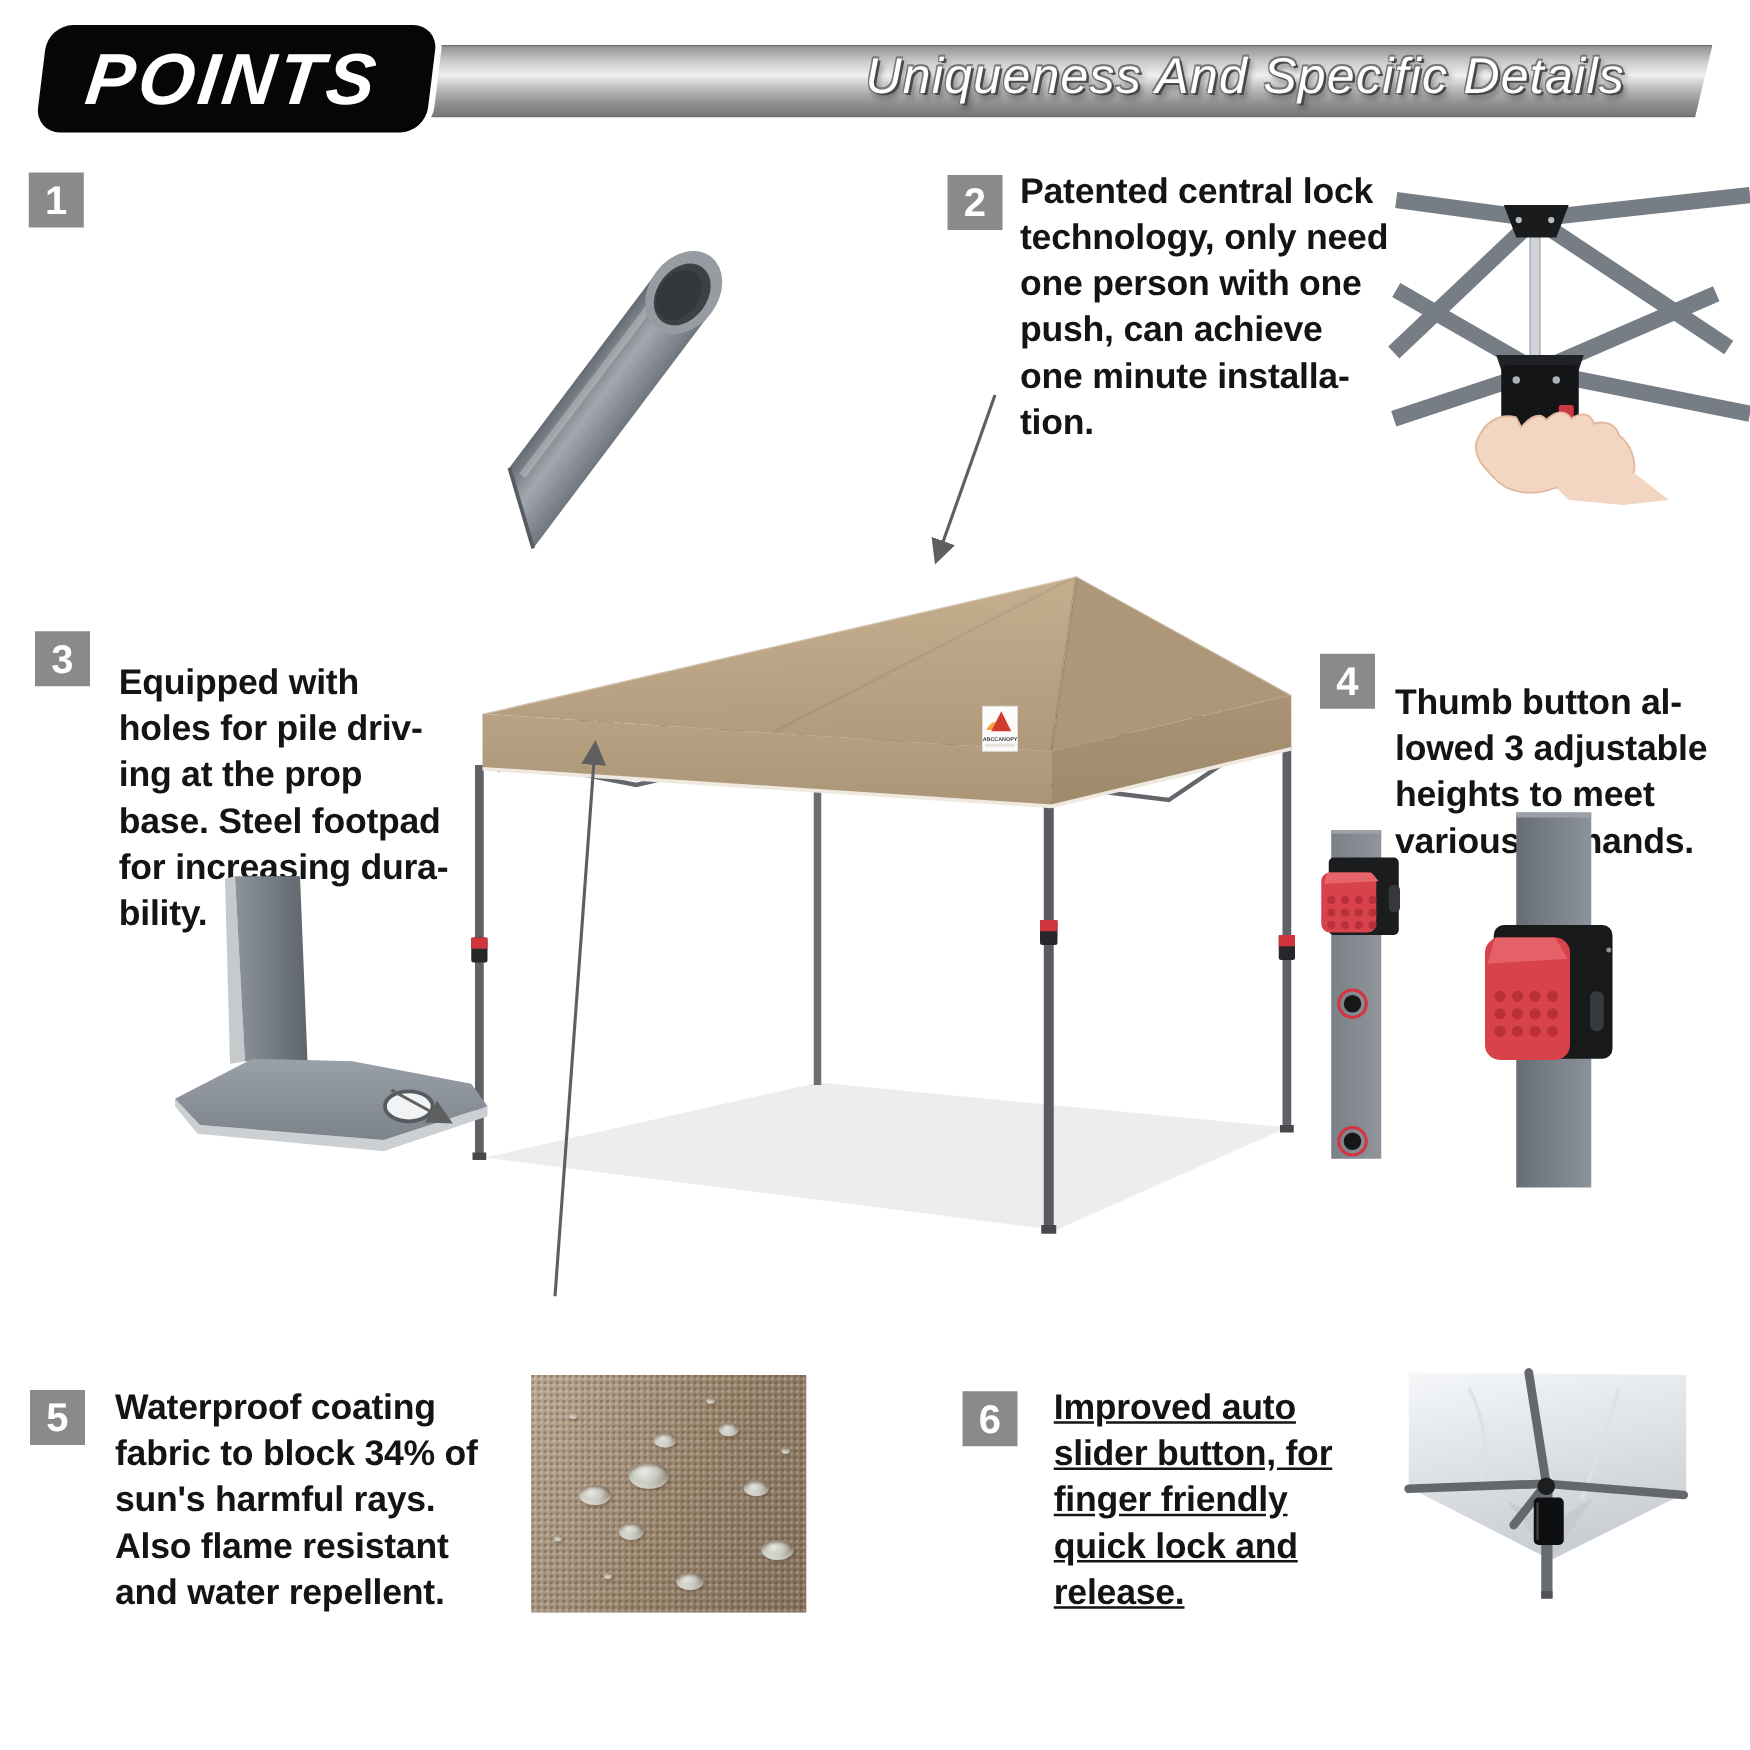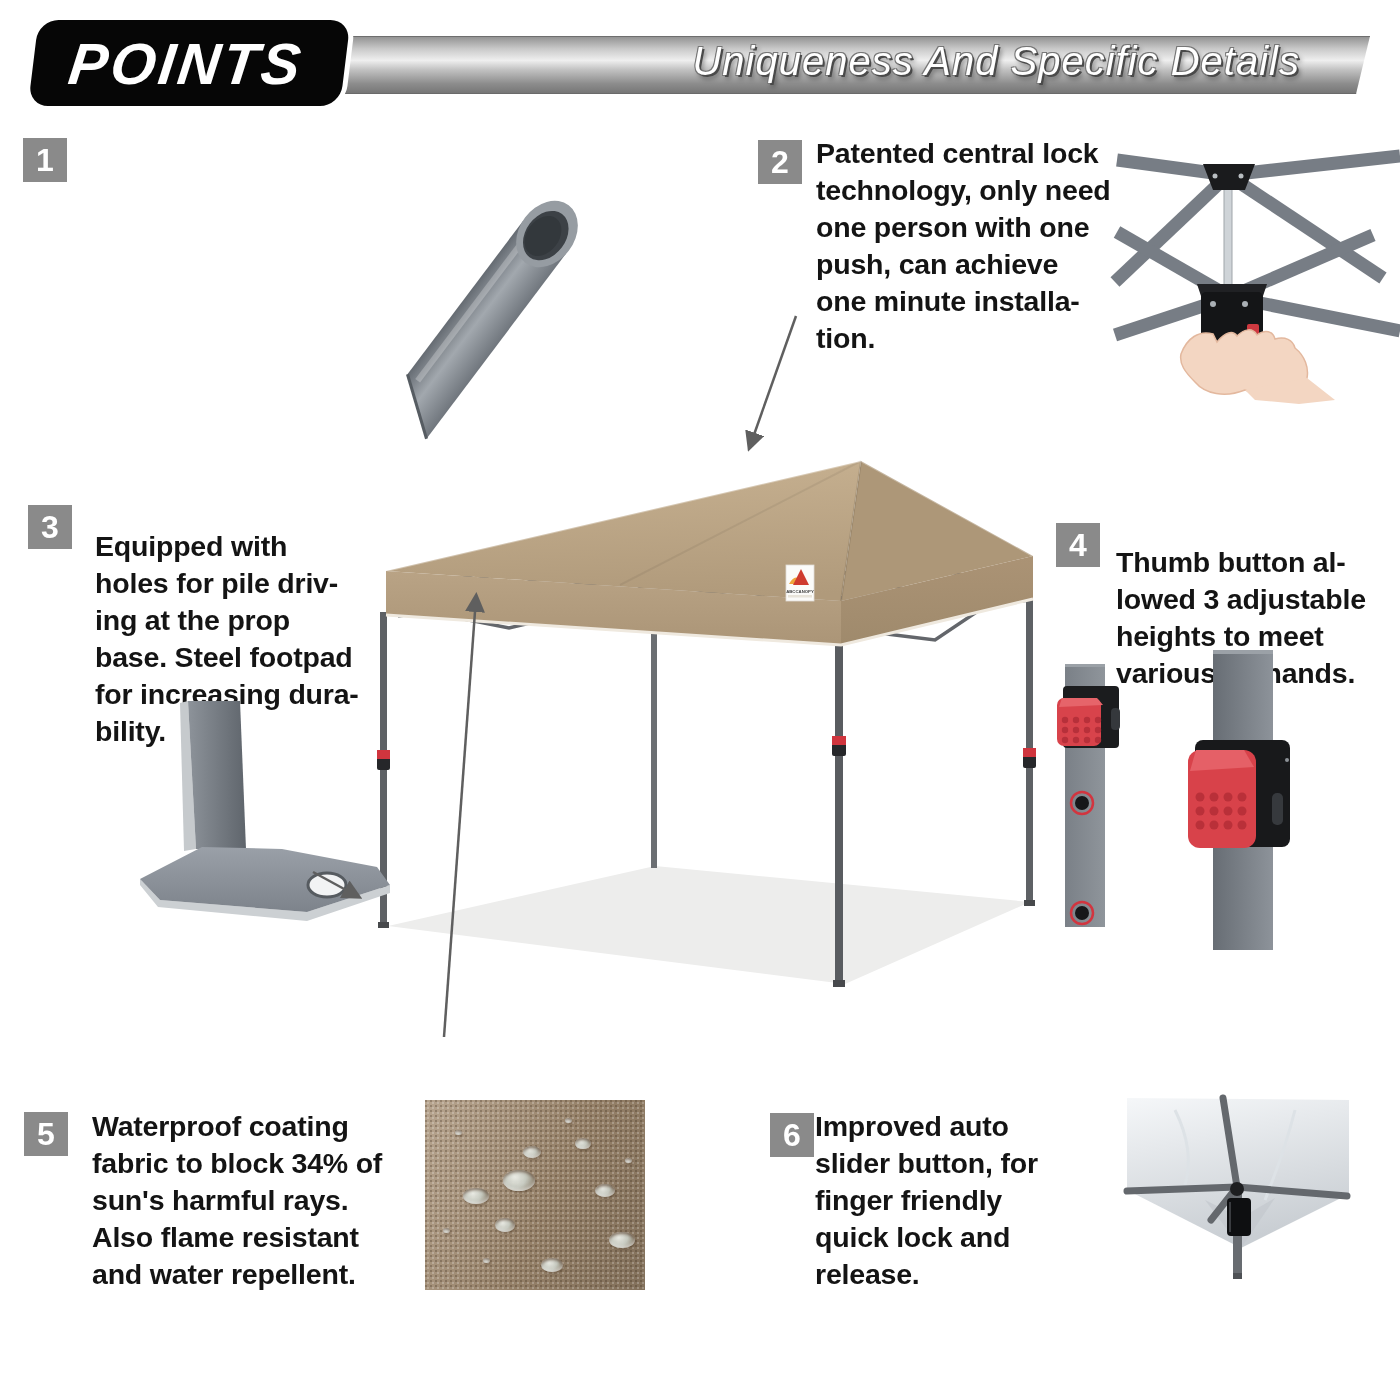--- a/index.html
+++ b/index.html
@@ -20,21 +20,21 @@
   
   .num-badge{position:absolute;width:44px;height:44px;background:#8a8a8a;color:#ffffff;
           font-weight:bold;font-size:32px;display:flex;align-items:center;justify-content:center;}
   .point-text{position:absolute;font-weight:bold;font-size:28.5px;line-height:37px;color:#141414;
           white-space:pre;letter-spacing:-0.2px;}
   .p1b{left:23px;top:138px;}  .p1t{left:94px;top:133px;}
   .p2b{left:758px;top:140px;} .p2t{left:816px;top:135px;}
   .p3b{left:28px;top:505px;}  .p3t{left:95px;top:500px;margin-top:28px;}
   .p4b{left:1056px;top:523px;}.p4t{left:1116px;top:544px;}
   .p5b{left:24px;top:1112px;} .p5t{left:92px;top:1108px;}
-  .p6b{left:770px;top:1113px;}.p6t{left:815px;top:1108px;}
+  .p6b{left:770px;top:1113px;}.p6t{left:843px;top:1108px;text-decoration:underline;}
   
   .fabric{position:absolute;left:425px;top:1100px;width:220px;height:190px;
           background-color:#a68f74;
           background-image:
             radial-gradient(circle at 3px 3px, rgba(255,255,255,.22) 1px, transparent 1.5px),
             radial-gradient(circle at 1px 1px, rgba(55,40,25,.28) 1px, transparent 1.5px),
             linear-gradient(115deg, rgba(255,255,255,.20), rgba(0,0,0,.10) 55%, rgba(0,0,0,.22));
           background-size:5px 5px,5px 5px,100% 100%;}
   .drop{position:absolute;border-radius:50%;
           background:radial-gradient(circle at 38% 32%, #eef0ea 0%, #c9cdc4 45%, #9a9383 75%, #7b6f5c 100%);

